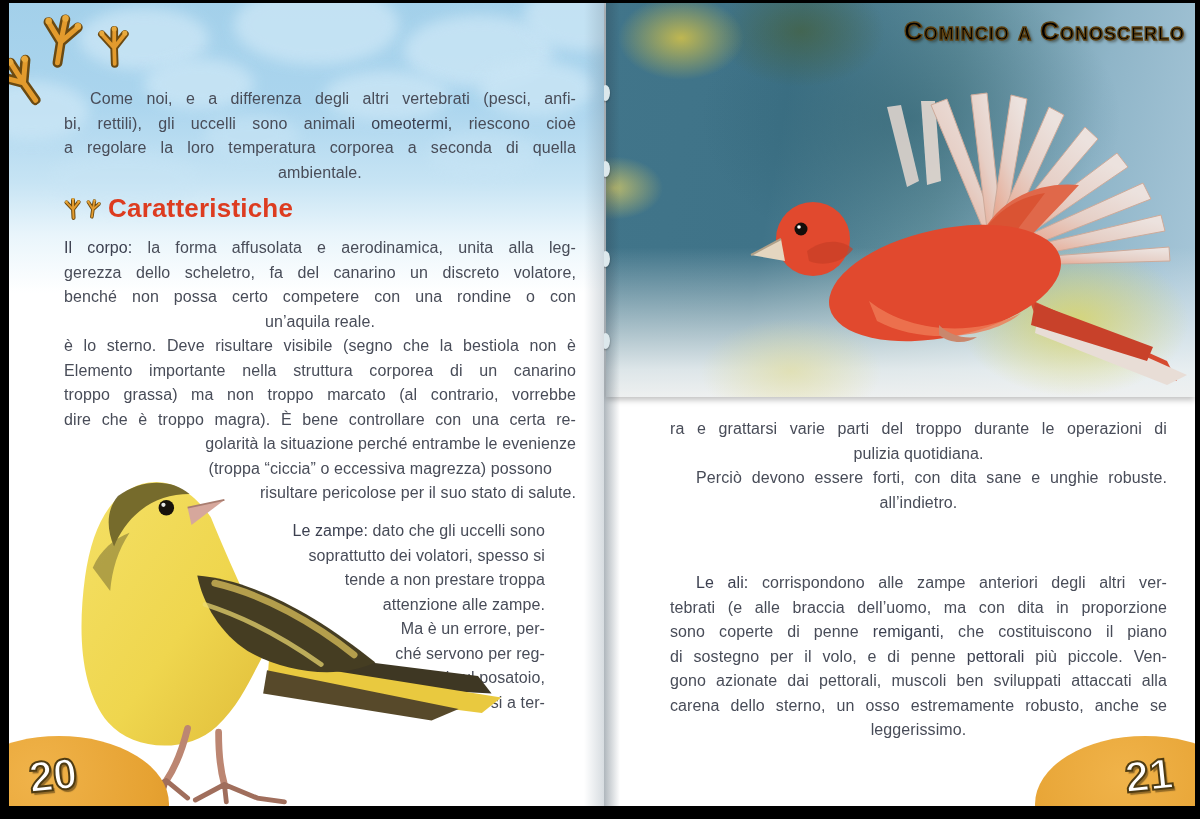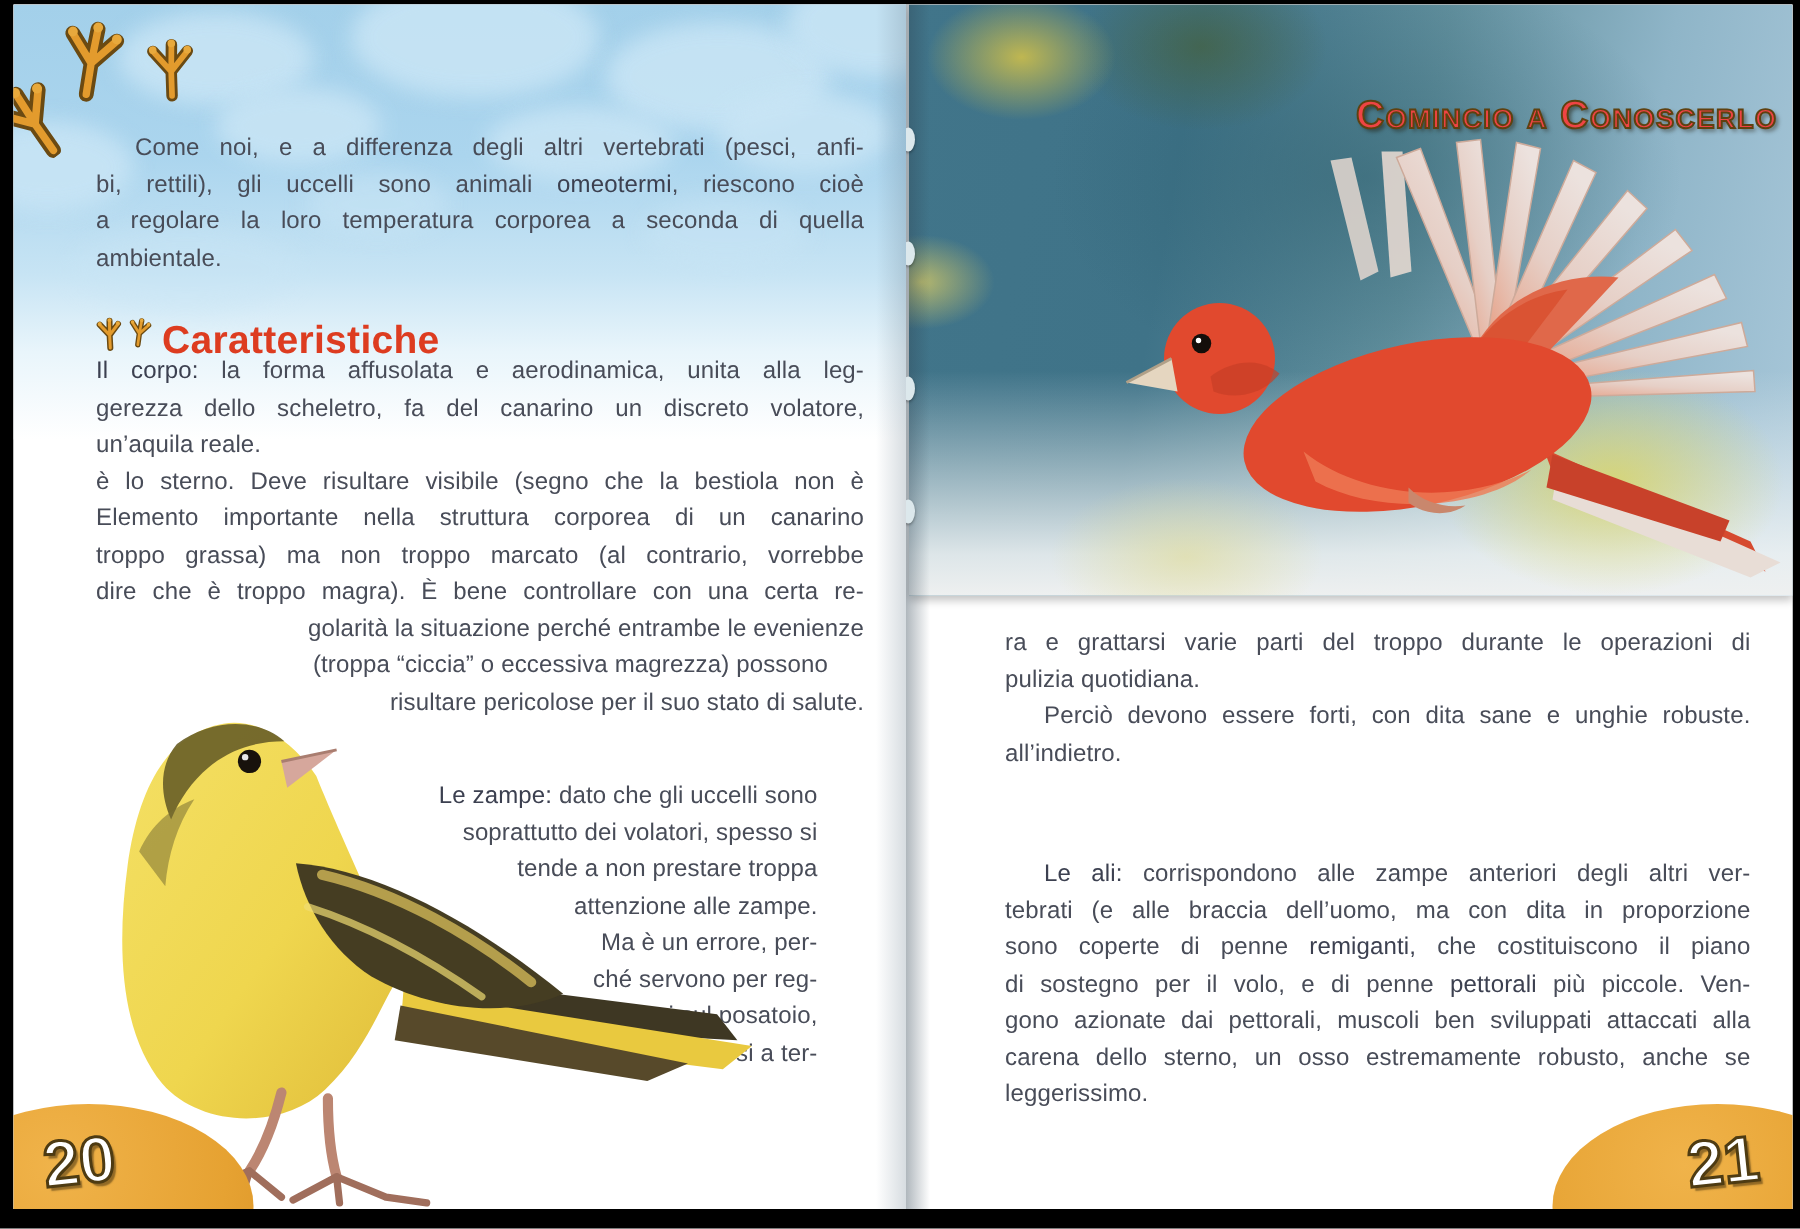--- a/index.html
+++ b/index.html
@@ -22,34 +22,34 @@
     background:linear-gradient(to right,rgba(255,255,255,0),rgba(110,130,145,.28));pointer-events:none;}
   .gutter-shade{position:absolute;left:0;top:0;bottom:0;width:16px;z-index:5;
     background:linear-gradient(to right,rgba(45,65,80,.38),rgba(45,65,80,0));pointer-events:none;}
   .stitch{position:absolute;left:-3px;width:9px;height:16px;border-radius:50%;
     background:#dce8ec;box-shadow:0 1px 2px rgba(0,0,0,.35);z-index:6;}
 
   
   .para{position:absolute;color:#484c58;font-size:16px;line-height:24.5px;letter-spacing:.1px;}
   .tline{white-space:nowrap;}
   .ln-j{text-align:justify;text-align-last:justify;white-space:normal;}
-  .ln-l{text-align:left;}
+  .ln-l{text-align:center;}
   .ln-r{text-align:right;}
   .ln-ind{text-indent:26px;}
   .ln-pad{padding-right:24px;}
   .bold{font-weight:normal;color:#3c4050;}
 
-  .heading{position:absolute;left:55px;top:208px;display:flex;align-items:flex-start;gap:7px;}
+  .heading{position:absolute;left:55px;top:190px;display:flex;align-items:center;gap:7px;}
   .heading .htxt{color:#dd3c20;font-weight:bold;font-size:26px;letter-spacing:.2px;}
 
   
   .chapter-title{position:absolute;top:13px;right:10px;z-index:4;
     font-weight:bold;font-size:26px;letter-spacing:1px;font-variant:small-caps;
-    color:#ef4444;-webkit-text-stroke:1.3px #5e4110;
-    text-shadow:2px 2px 3px rgba(30,20,0,.55);margin-top:45px;}
+    color:#000000;-webkit-text-stroke:1.3px #5e4110;
+    text-shadow:2px 2px 3px rgba(30,20,0,.55);}
 
   
   .photo{position:absolute;left:2px;top:0;right:0;height:394px;
     box-shadow:0 3px 6px rgba(0,0,0,.25);
     background:
       radial-gradient(90px 60px at 75px 35px, rgba(205,190,75,.9), rgba(205,190,75,0) 70%),
       radial-gradient(120px 80px at 195px 28px, rgba(70,95,55,.65), rgba(70,95,55,0) 70%),
       radial-gradient(70px 45px at 8px 185px, rgba(220,205,100,.75), rgba(220,205,100,0) 70%),
       radial-gradient(160px 105px at 468px 318px, rgba(218,212,95,.8), rgba(218,212,95,0) 72%),
       radial-gradient(130px 75px at 185px 368px, rgba(225,218,140,.55), rgba(225,218,140,0) 70%),
@@ -128,20 +128,21 @@
         </svg>
       <svg style="width:16px;height:21px;margin-left:-4px;transform:rotate(5deg)">
           <use href="#foot" width="16" height="21"></use>
         </svg>
       <span class="htxt">Caratteristiche</span>
     </div>
 
     <div class="para" style="left:55px;top:233px;width:512px">
         <div class="tline ln-j"><span class="bold">Il corpo: </span><span>la forma affusolata e aerodinamica, unita alla leg-</span></div>
         <div class="tline ln-j"><span>gerezza dello scheletro, fa del canarino un discreto volatore,</span></div>
+        <div class="tline ln-j"><span>benché non possa certo competere con una rondine o con</span></div>
         <div class="tline ln-l"><span>un’aquila reale.</span></div>
         <div class="tline ln-j"><span>è lo sterno. Deve risultare visibile (segno che la bestiola non è</span></div>
         <div class="tline ln-j"><span>Elemento importante nella struttura corporea di un canarino</span></div>
         <div class="tline ln-j"><span>troppo grassa) ma non troppo marcato (al contrario, vorrebbe</span></div>
         <div class="tline ln-j"><span>dire che è troppo magra). È bene controllare con una certa re-</span></div>
         <div class="tline ln-r"><span>golarità la situazione perché entrambe le evenienze</span></div>
         <div class="tline ln-r ln-pad"><span>(troppa “ciccia” o eccessiva magrezza) possono</span></div>
         <div class="tline ln-r"><span>risultare pericolose per il suo stato di salute.</span></div>
       </div>
 

